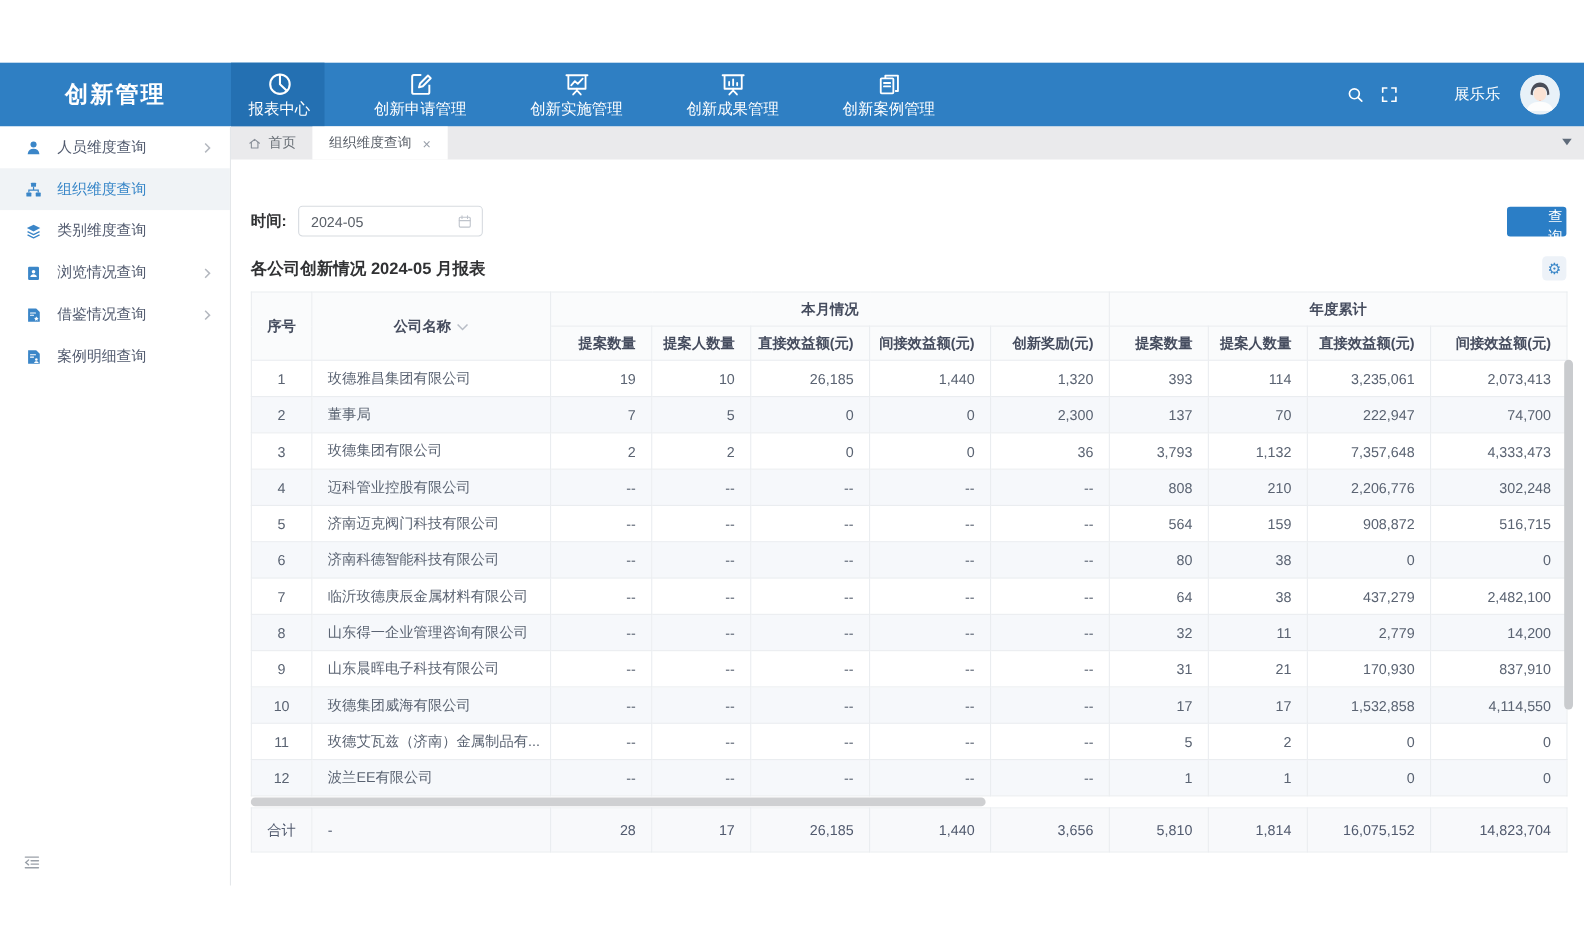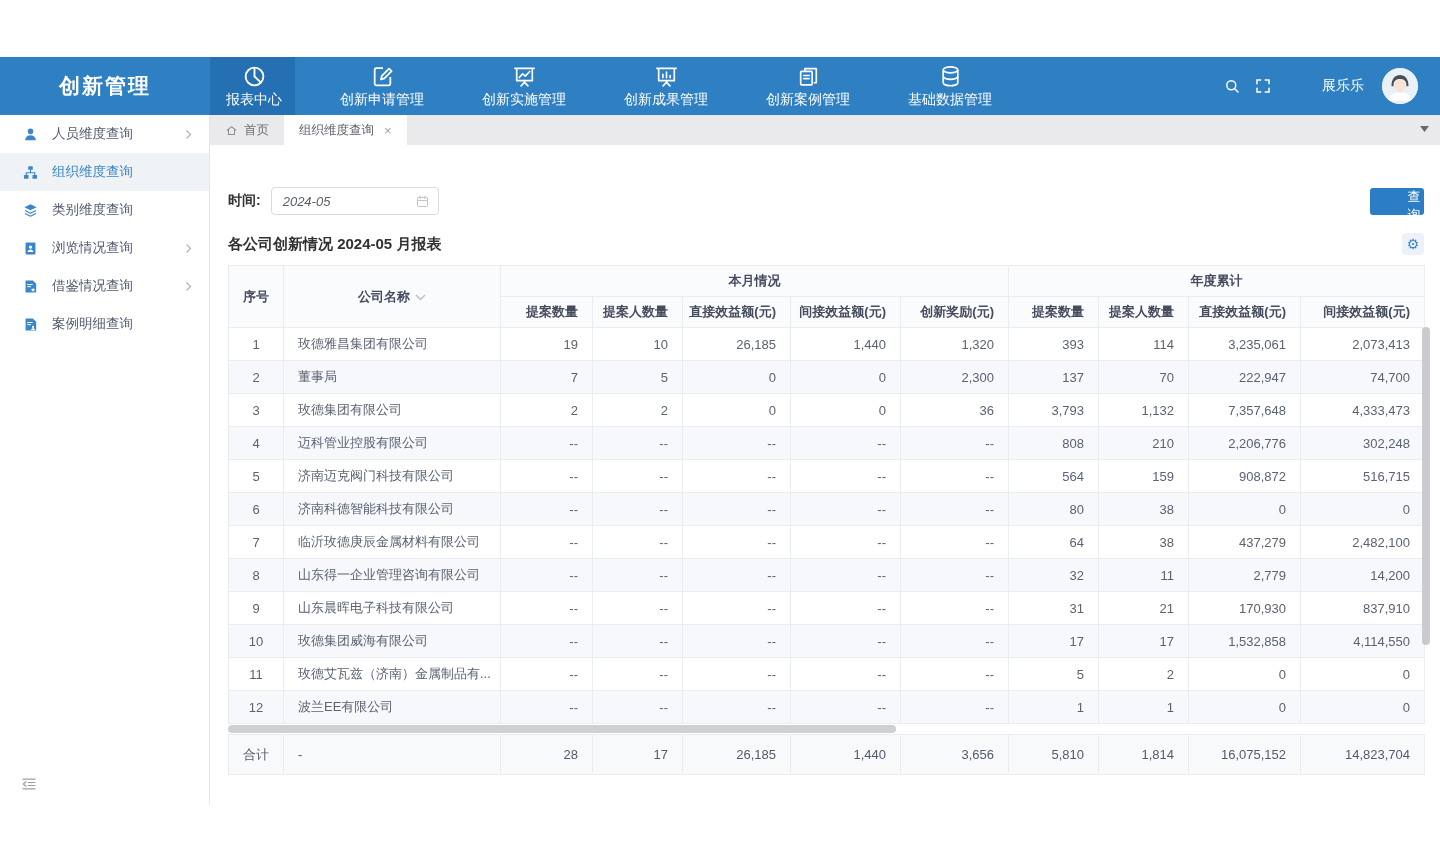--- a/index.html
+++ b/index.html
@@ -47,21 +47,21 @@
   .tab .ticon { width:13px; height:13px; display:flex; color:#8a9099; }
   .tab .ticon svg { width:13px; height:13px; }
   .tab .close { color:#9aa0aa; font-size:13px; line-height:1; margin-left:4px; }
   .tab-caret { position:absolute; right:11px; top:11px; cursor:pointer; display:flex; }
 
   
   .content { flex:1; background:#fff; padding:0 16px 0 18px; position:relative; }
   .filter-row { margin-top:17px; display:flex; align-items:center; }
   .filter-label { font-size:14px; font-weight:bold; color:#303133; }
   .time-input { margin-left:10px; width:168px; height:28px; border:1px solid #d7dbe0; border-radius:4px;
-    display:flex; align-items:center; padding:0 8px 0 11px; font-size:13px; color:#5a6068; cursor:text; background:#fff;font-style:italic; }
+    display:flex; align-items:center; padding:0 8px 0 11px; font-size:13px; color:#5a6068; cursor:text; background:#fff; }
   .time-input .cal { margin-left:auto; color:#bfc4cc; display:flex; }
   .time-input .cal svg { width:15px; height:15px; }
   .query-btn { margin-left:auto; width:54px; height:27px; background:var(--accent,#2b7ec6); color:#fff;
     font-size:13px; border:none; border-radius:3px; cursor:pointer; font-family:inherit;padding-left:34px; }
 
   .title-row { margin-top:18px; display:flex; align-items:center; }
   .report-title { font-size:15px; font-weight:bold; color:#303133; }
   .gear-btn { margin-left:auto; width:22px; height:22px; background:#edf2f8; border-radius:4px;
     color:#3a87c8; display:flex; align-items:center; justify-content:center; font-size:14px; cursor:pointer; }
 
@@ -133,30 +133,20 @@
         </div>
         <div class="nav-item">
           <span class="nicon">
             <svg viewBox="0 0 24 24" fill="none" stroke="currentColor" stroke-width="1.6" stroke-linejoin="round">
               <path d="M8.5 7V4.5h11V18H17"></path>
               <rect x="4.5" y="7" width="11" height="13" rx="0.8"></rect>
               <path d="M7.3 11h5.4M7.3 14h5.4" stroke-linecap="round"></path>
             </svg>
           </span>
           <span>创新案例管理</span>
-        </div>
-        <div class="nav-item">
-          <span class="nicon">
-            <svg viewBox="0 0 24 24" fill="none" stroke="currentColor" stroke-width="1.6">
-              <ellipse cx="12" cy="5.6" rx="7" ry="2.9"></ellipse>
-              <path d="M5 5.6v6.2c0 1.6 3.1 2.9 7 2.9s7-1.3 7-2.9V5.6"></path>
-              <path d="M5 11.8V18c0 1.6 3.1 2.9 7 2.9s7-1.3 7-2.9v-6.2"></path>
-            </svg>
-          </span>
-          <span>基础数据管理</span>
         </div>
       </nav>
     <div class="user-area">
       <span class="ubicon">
         <svg viewBox="0 0 24 24" fill="none" stroke="currentColor" stroke-width="2" stroke-linecap="round">
             <circle cx="11" cy="11" r="6"></circle>
             <path d="M15.6 15.6L20 20"></path>
           </svg>
       </span>
       <span class="ubicon">

